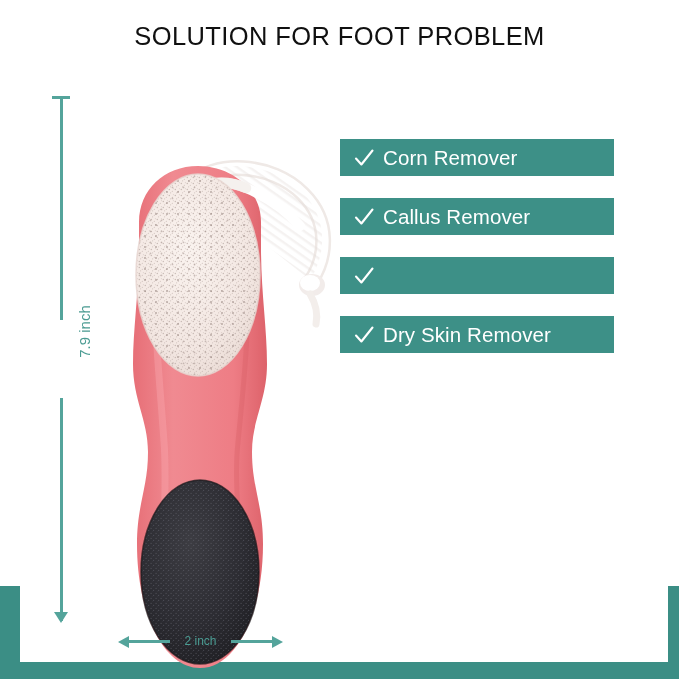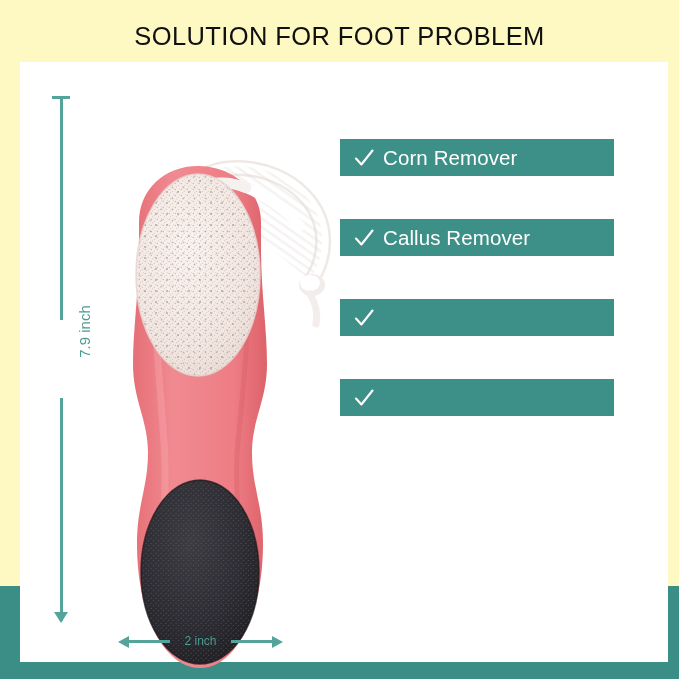--- a/index.html
+++ b/index.html
@@ -10,21 +10,21 @@
     width: 679px;
     height: 679px;
     font-family: "Liberation Sans", sans-serif;
     background: #3b8e85;
     overflow: hidden;
   }
   .poster {
     position: relative;
     width: 679px;
     height: 586px;
-    background: #fef9c3;
+    background: #ffffff;
   }
   
   .title {
     position: absolute;
     top: 22px;
     left: 0;
     width: 679px;
     text-align: center;
     font-size: 25.5px;
     font-weight: 400;
@@ -158,21 +158,21 @@
     position: absolute;
     left: 340px;
     top: 139px;
     width: 276px;
   }
   .feature {
     position: relative;
     width: 274px;
     height: 37px;
     background: #3d9087;
-    margin-bottom: 43px;
+    margin-bottom: 22px;
     display: flex;
     align-items: center;
     box-sizing: border-box;
     padding-left: 13px;
   }
   .feature:last-child {
     margin-bottom: 0;
   }
   .feature .check {
     display: inline-block;
@@ -359,16 +359,17 @@
             <path d="M3 11.5 L8.4 17.5 L19.5 3.5" fill="none" stroke="#ffffff" stroke-width="2.1" stroke-linecap="round" stroke-linejoin="round"></path>
           </svg>
         </span>
       </div>
       <div class="feature">
         <span class="check">
           <svg width="22" height="22" viewBox="0 0 22 22" xmlns="http://www.w3.org/2000/svg">
             <path d="M3 11.5 L8.4 17.5 L19.5 3.5" fill="none" stroke="#ffffff" stroke-width="2.1" stroke-linecap="round" stroke-linejoin="round"></path>
           </svg>
         </span>
+        <span class="flabel">Dry Skin Remover</span>
       </div>
     </div>
 
 </div>
 
 </body></html>

